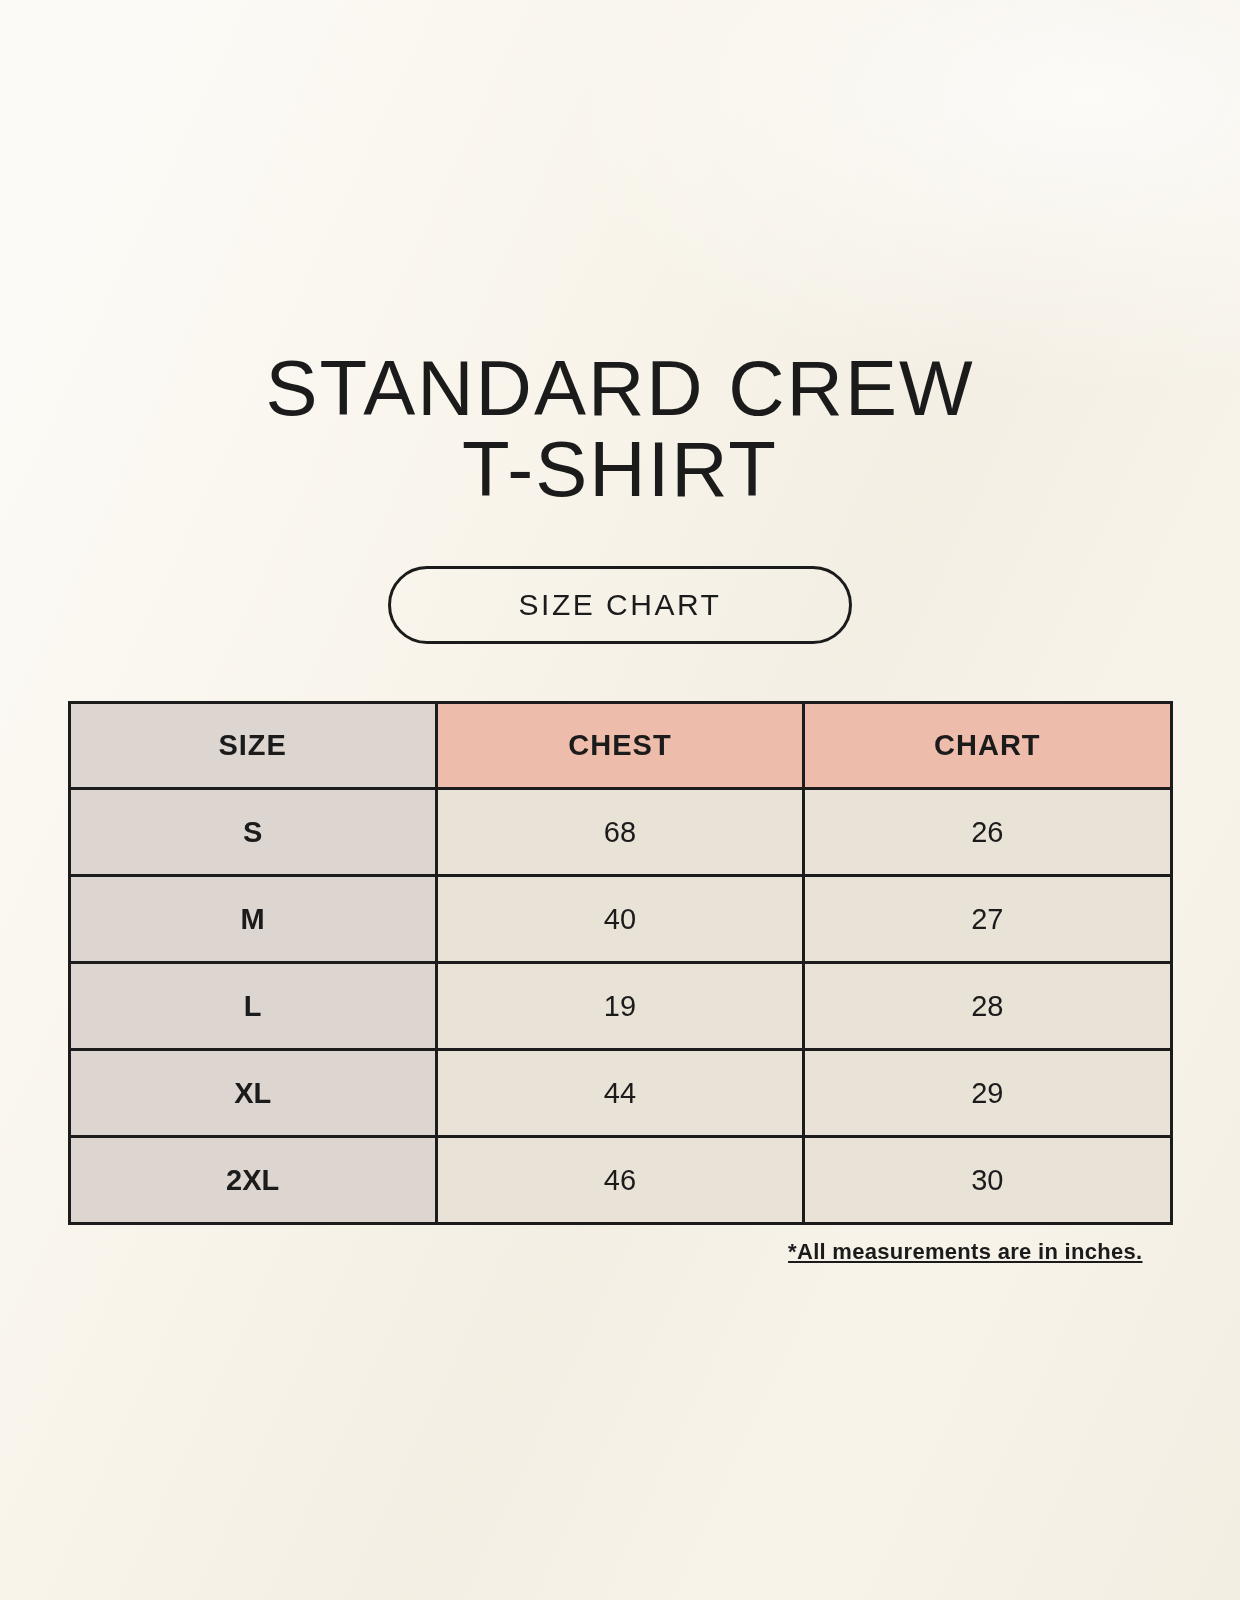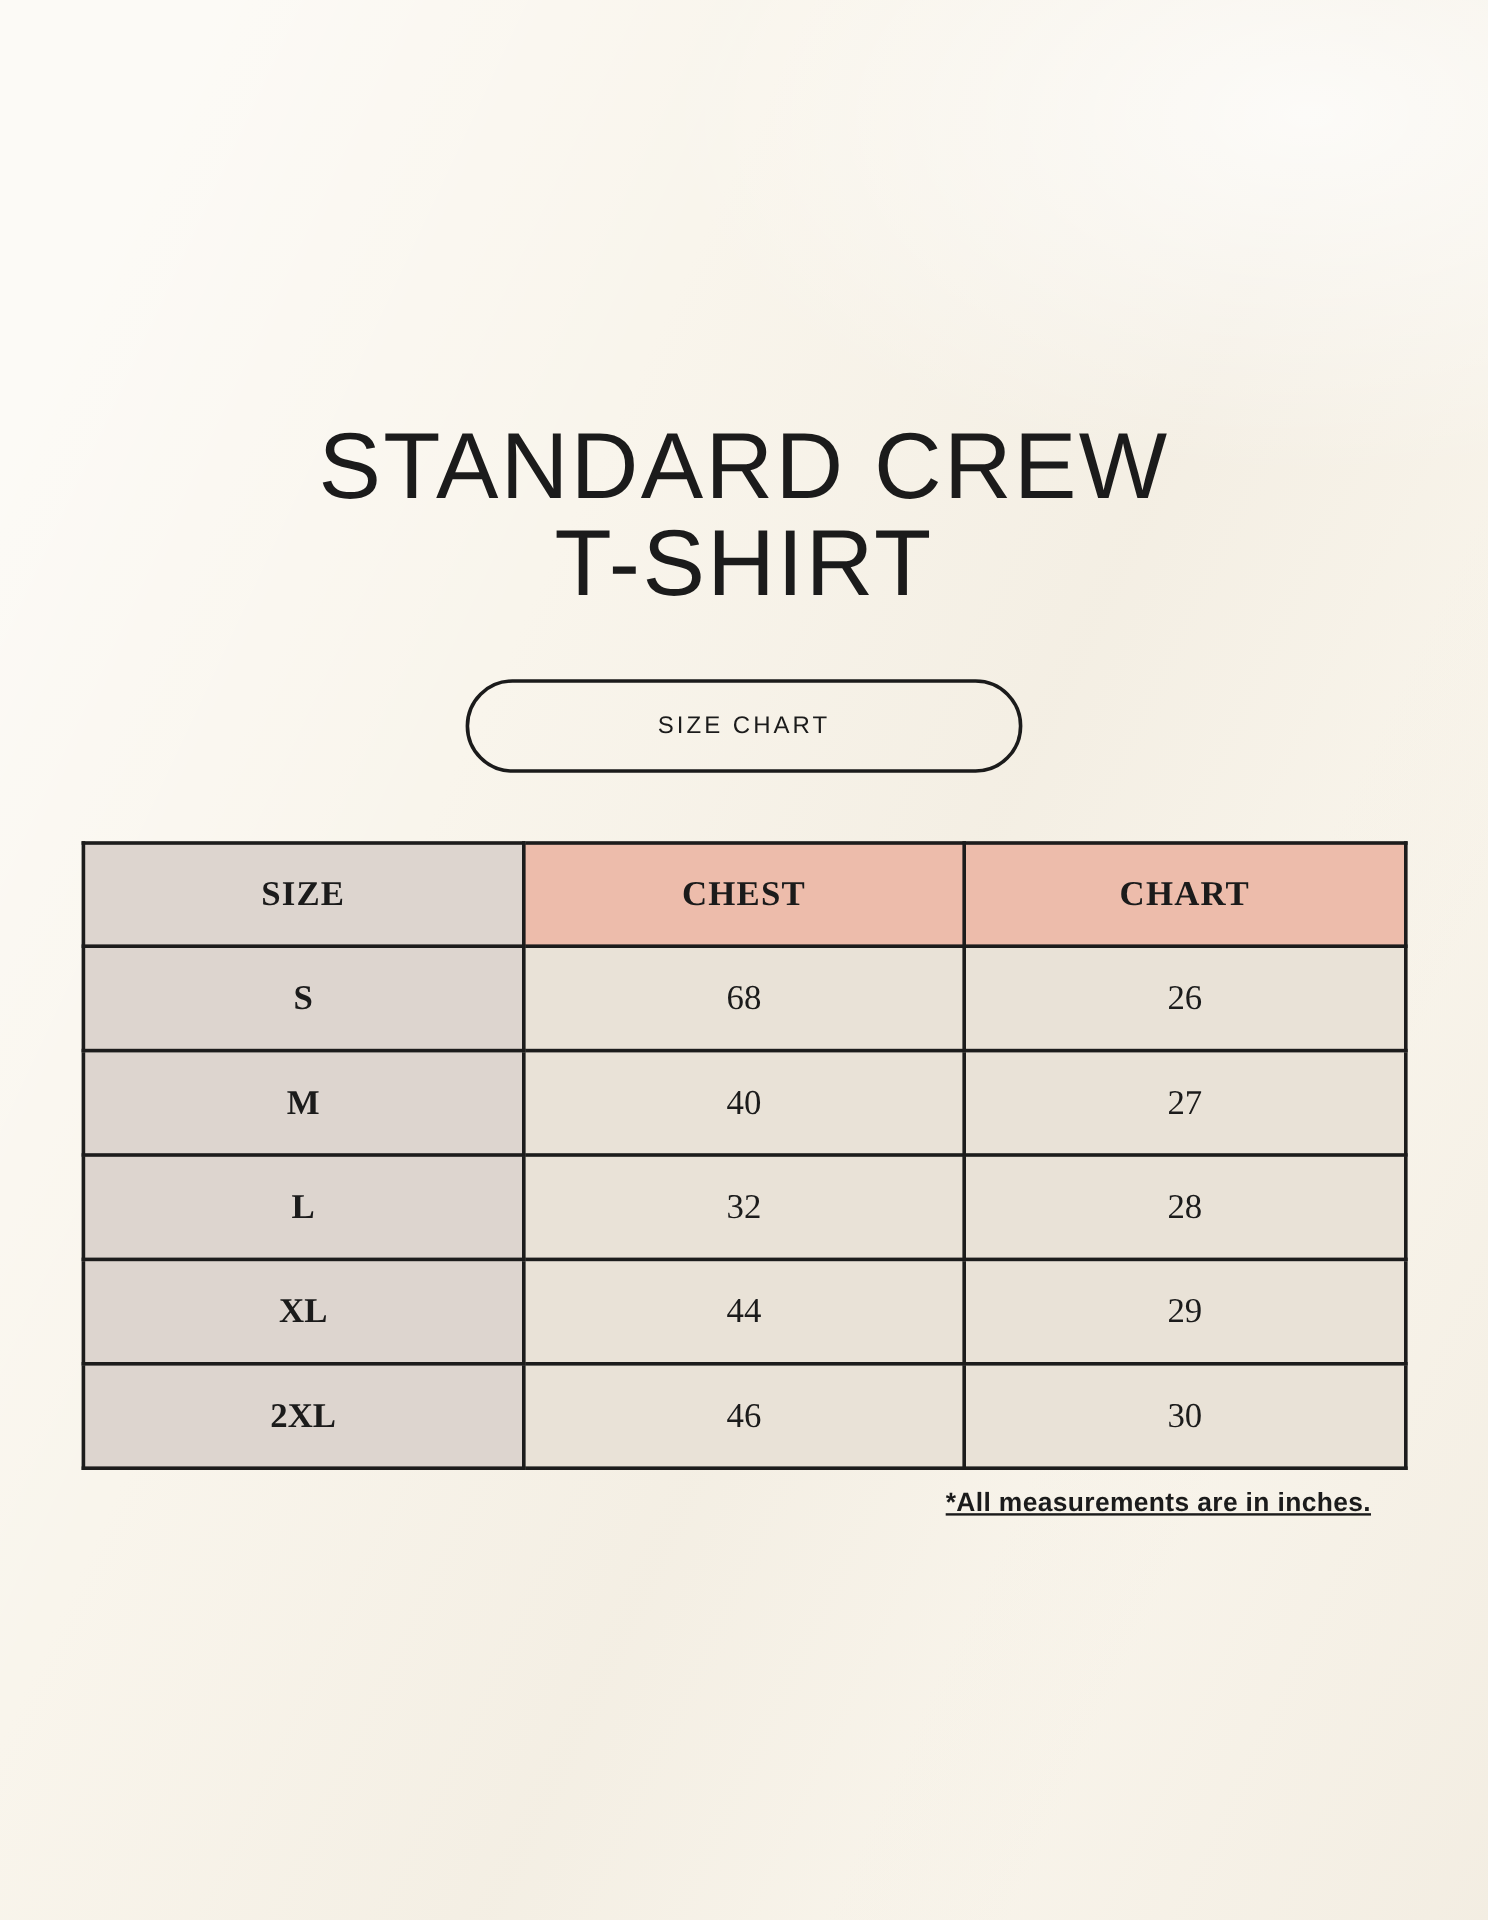--- a/index.html
+++ b/index.html
@@ -44,30 +44,29 @@
     width:464px;
     height:78px;
     border:3px solid var(--text);
     border-radius:44px;
     display:flex;
     align-items:center;
     justify-content:center;
     background:transparent;
   }
   .badge span{
-    font-size:20px;
+    font-size:30px;
     font-weight:500;
     letter-spacing:2.5px;
   }
   table.size-chart{
     margin-top:57px;
     width:1105px;
     border-collapse:collapse;
     table-layout:fixed;
-    font-family:Liberation Serif, serif;
   }
   table.size-chart th,
   table.size-chart td{
     border:3px solid var(--table-border);
     text-align:center;
     vertical-align:middle;
     height:86px;
   }
   table.size-chart th{
     font-size:29px;
@@ -126,21 +125,21 @@
         <td>68</td>
         <td>26</td>
       </tr>
       <tr>
         <td class="col-size">M</td>
         <td>40</td>
         <td>27</td>
       </tr>
       <tr>
         <td class="col-size">L</td>
-        <td>32</td>
+        <td>19</td>
         <td>28</td>
       </tr>
       <tr>
         <td class="col-size">XL</td>
         <td>44</td>
         <td>29</td>
       </tr>
       <tr>
         <td class="col-size">2XL</td>
         <td>46</td>

